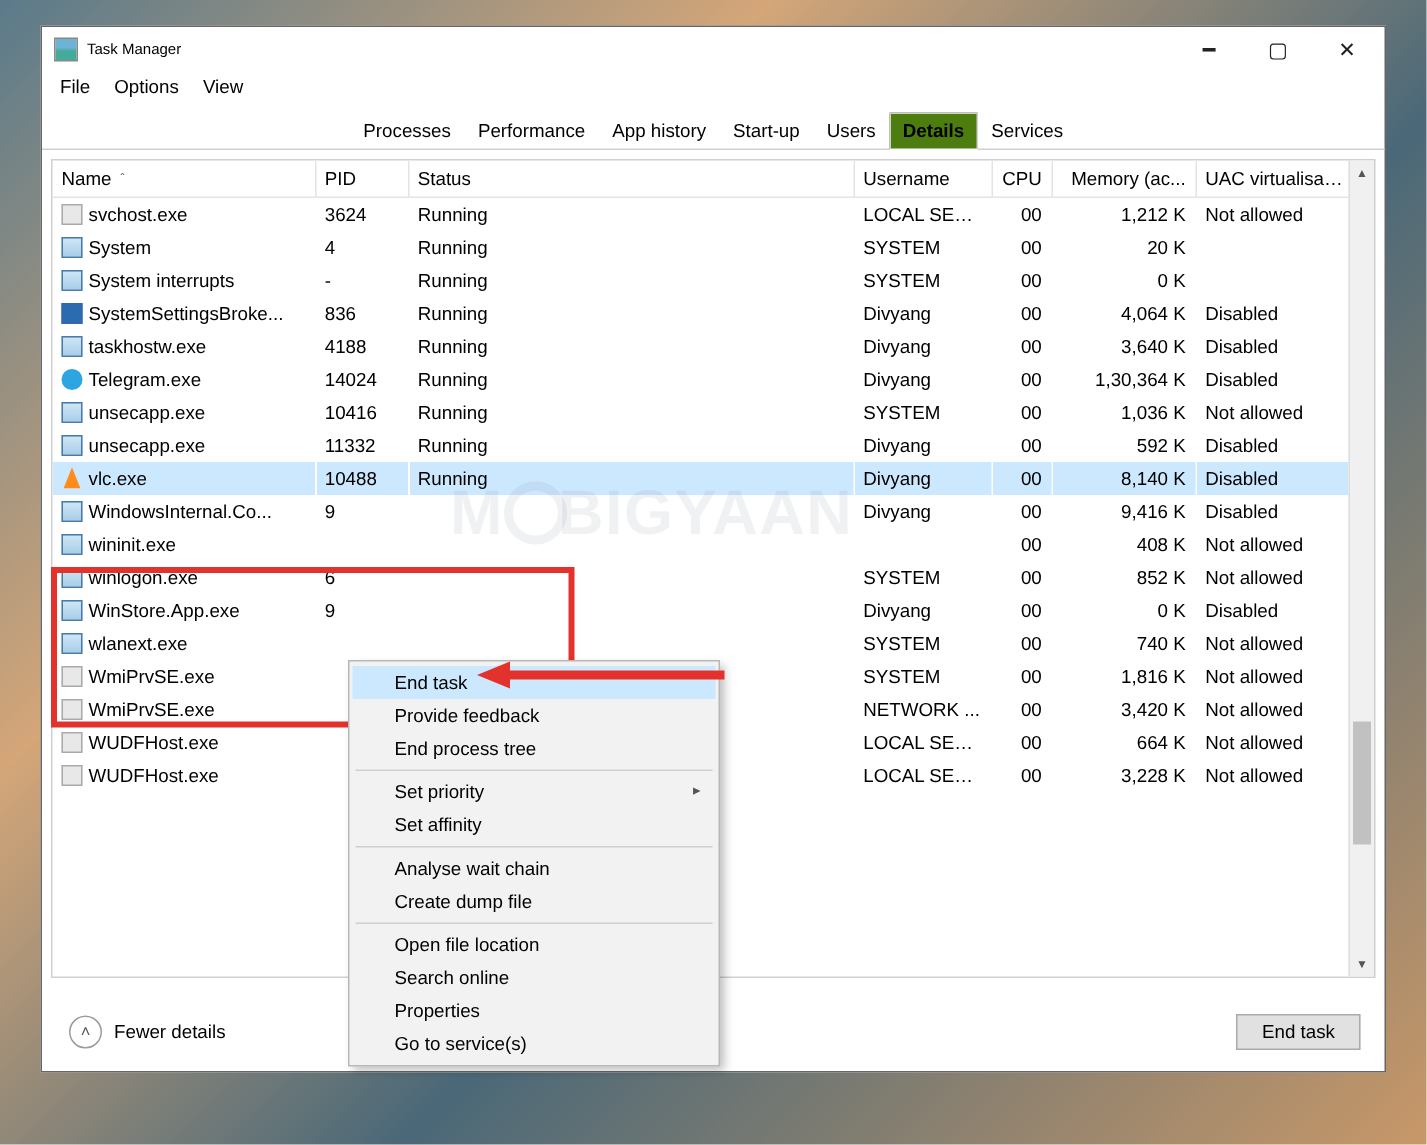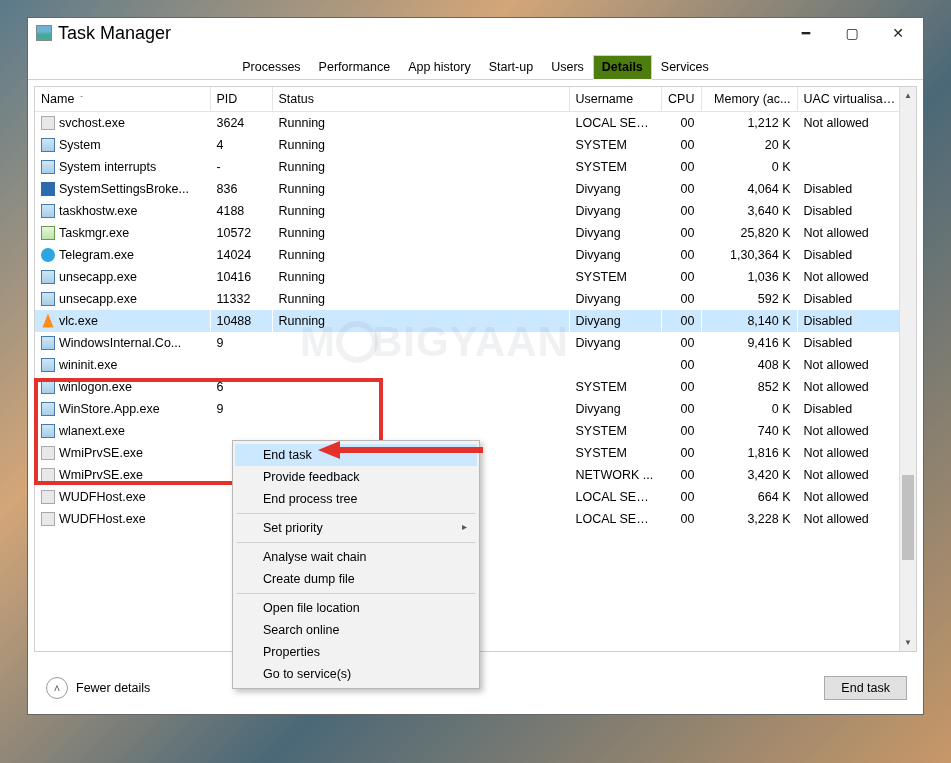--- a/index.html
+++ b/index.html
@@ -28,21 +28,21 @@
     height: 30px;
     display: flex;
     align-items: center;
     padding: 0 2px 0 8px;
   }
   .titlebar-icon {
     width: 16px; height: 16px; margin-right: 6px;
     background: linear-gradient(180deg,#6db3d6 40%,#4a9 60%);
     border:1px solid #888;
   }
-  .title-text { font-size: 18px; color:#000; }
+  .title-text { font-size: 10px; color:#000; }
   .title-spacer { flex:1; }
   .win-btn {
     width: 46px; height: 28px;
     display:flex; align-items:center; justify-content:center;
     font-size: 14px; color:#222;
     background:transparent;
   }
   .menubar {
     height: 20px;
     display:flex; align-items:center;
@@ -225,20 +225,25 @@
 
   <div class="titlebar">
     <div class="titlebar-icon"></div>
     <div class="title-text">Task Manager</div>
     <div class="title-spacer"></div>
     <div class="win-btn">━</div>
     <div class="win-btn">▢</div>
     <div class="win-btn">✕</div>
   </div>
 
+  <div class="menubar">
+    <div class="menu-item">File</div>
+    <div class="menu-item">Options</div>
+    <div class="menu-item">View</div>
+  </div>
 
   <div class="tabs">
     <div class="tab">Processes</div>
     <div class="tab">Performance</div>
     <div class="tab">App history</div>
     <div class="tab">Start-up</div>
     <div class="tab">Users</div>
     <div class="tab active">Details</div>
     <div class="tab">Services</div>
   </div>
@@ -298,29 +303,20 @@
               <tr>
                 <td class="col-name"><span class="proc-icon "></span><span>taskhostw.exe</span></td>
                 <td class="col-pid">4188</td>
                 <td class="col-status">Running</td>
                 <td class="col-user">Divyang</td>
                 <td class="col-cpu right">00</td>
                 <td class="col-mem right">3,640 K</td>
                 <td class="col-uac">Disabled</td>
               </tr>
               <tr>
-                <td class="col-name"><span class="proc-icon chart"></span><span>Taskmgr.exe</span></td>
-                <td class="col-pid">10572</td>
-                <td class="col-status">Running</td>
-                <td class="col-user">Divyang</td>
-                <td class="col-cpu right">00</td>
-                <td class="col-mem right">25,820 K</td>
-                <td class="col-uac">Not allowed</td>
-              </tr>
-              <tr>
                 <td class="col-name"><span class="proc-icon telegram"></span><span>Telegram.exe</span></td>
                 <td class="col-pid">14024</td>
                 <td class="col-status">Running</td>
                 <td class="col-user">Divyang</td>
                 <td class="col-cpu right">00</td>
                 <td class="col-mem right">1,30,364 K</td>
                 <td class="col-uac">Disabled</td>
               </tr>
               <tr>
                 <td class="col-name"><span class="proc-icon "></span><span>unsecapp.exe</span></td>
@@ -452,20 +448,21 @@
     </div>
   </div>
 </div>
 
 <div class="context-menu">
   <div class="cm-item hl">End task</div>
   <div class="cm-item">Provide feedback</div>
   <div class="cm-item">End process tree</div>
   <div class="cm-sep"></div>
   <div class="cm-item arrow">Set priority</div>
+  <div class="cm-item">Set affinity</div>
   <div class="cm-sep"></div>
   <div class="cm-item">Analyse wait chain</div>
   <div class="cm-item">Create dump file</div>
   <div class="cm-sep"></div>
   <div class="cm-item">Open file location</div>
   <div class="cm-item">Search online</div>
   <div class="cm-item">Properties</div>
   <div class="cm-item">Go to service(s)</div>
 </div>
 

